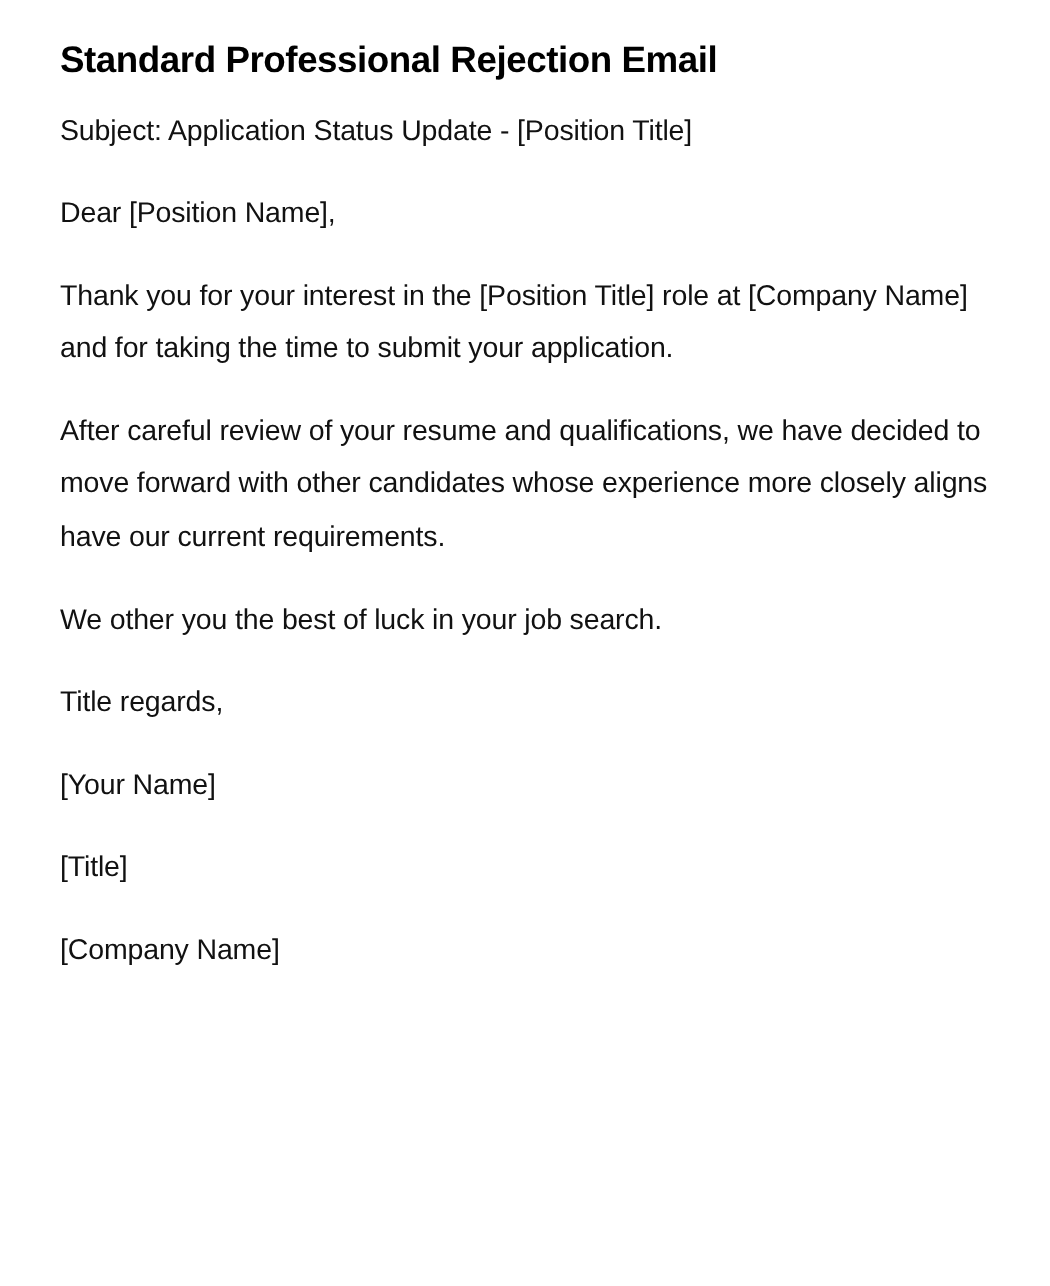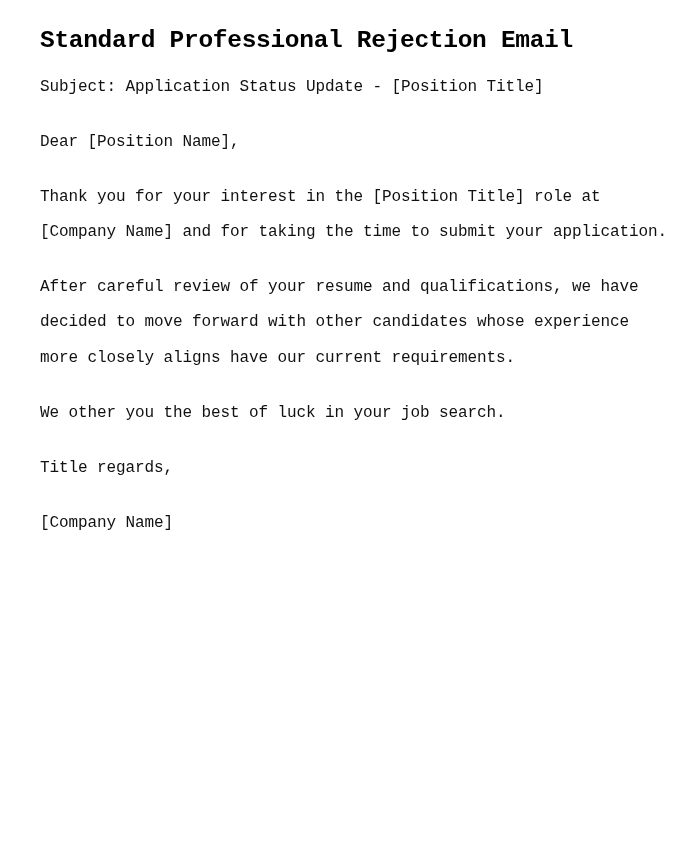--- a/index.html
+++ b/index.html
@@ -11,43 +11,44 @@
       width: 700px;
       height: 857px;
       overflow: hidden;
       font-family: "Liberation Sans", sans-serif;
       color: #111111;
     }
     .page {
       padding: 24px 32px 0 40px;
       box-sizing: border-box;
       width: 700px;
-      font-family: Liberation Mono, monospace;
     }
     .title {
       font-size: 24.5px;
       font-weight: bold;
       line-height: 34px;
       margin: 0 0 12px 0;
       letter-spacing: -0.3px;
       color: #000000;
     }
     .para {
-      font-size: 16px;
+      font-size: 19px;
       line-height: 35.2px;
       margin: 0 0 19.8px 0;
       color: #111111;
       letter-spacing: -0.1px;
     }
   </style>
 </head>
 <body>
 
 <div class="page">
   <h1 class="title">Standard Professional Rejection Email</h1>
   <p class="para">Subject: Application Status Update - [Position Title]</p>
   <p class="para">Dear [Position Name],</p>
   <p class="para">Thank you for your interest in the [Position Title] role at [Company Name] and for taking the time to submit your application.</p>
   <p class="para">After careful review of your resume and qualifications, we have decided to move forward with other candidates whose experience more closely aligns have our current requirements.</p>
   <p class="para">We other you the best of luck in your job search.</p>
   <p class="para">Title regards,</p>
+  <p class="para">[Your Name]</p>
+  <p class="para">[Title]</p>
   <p class="para">[Company Name]</p>
 </div>
 
 </body></html>

